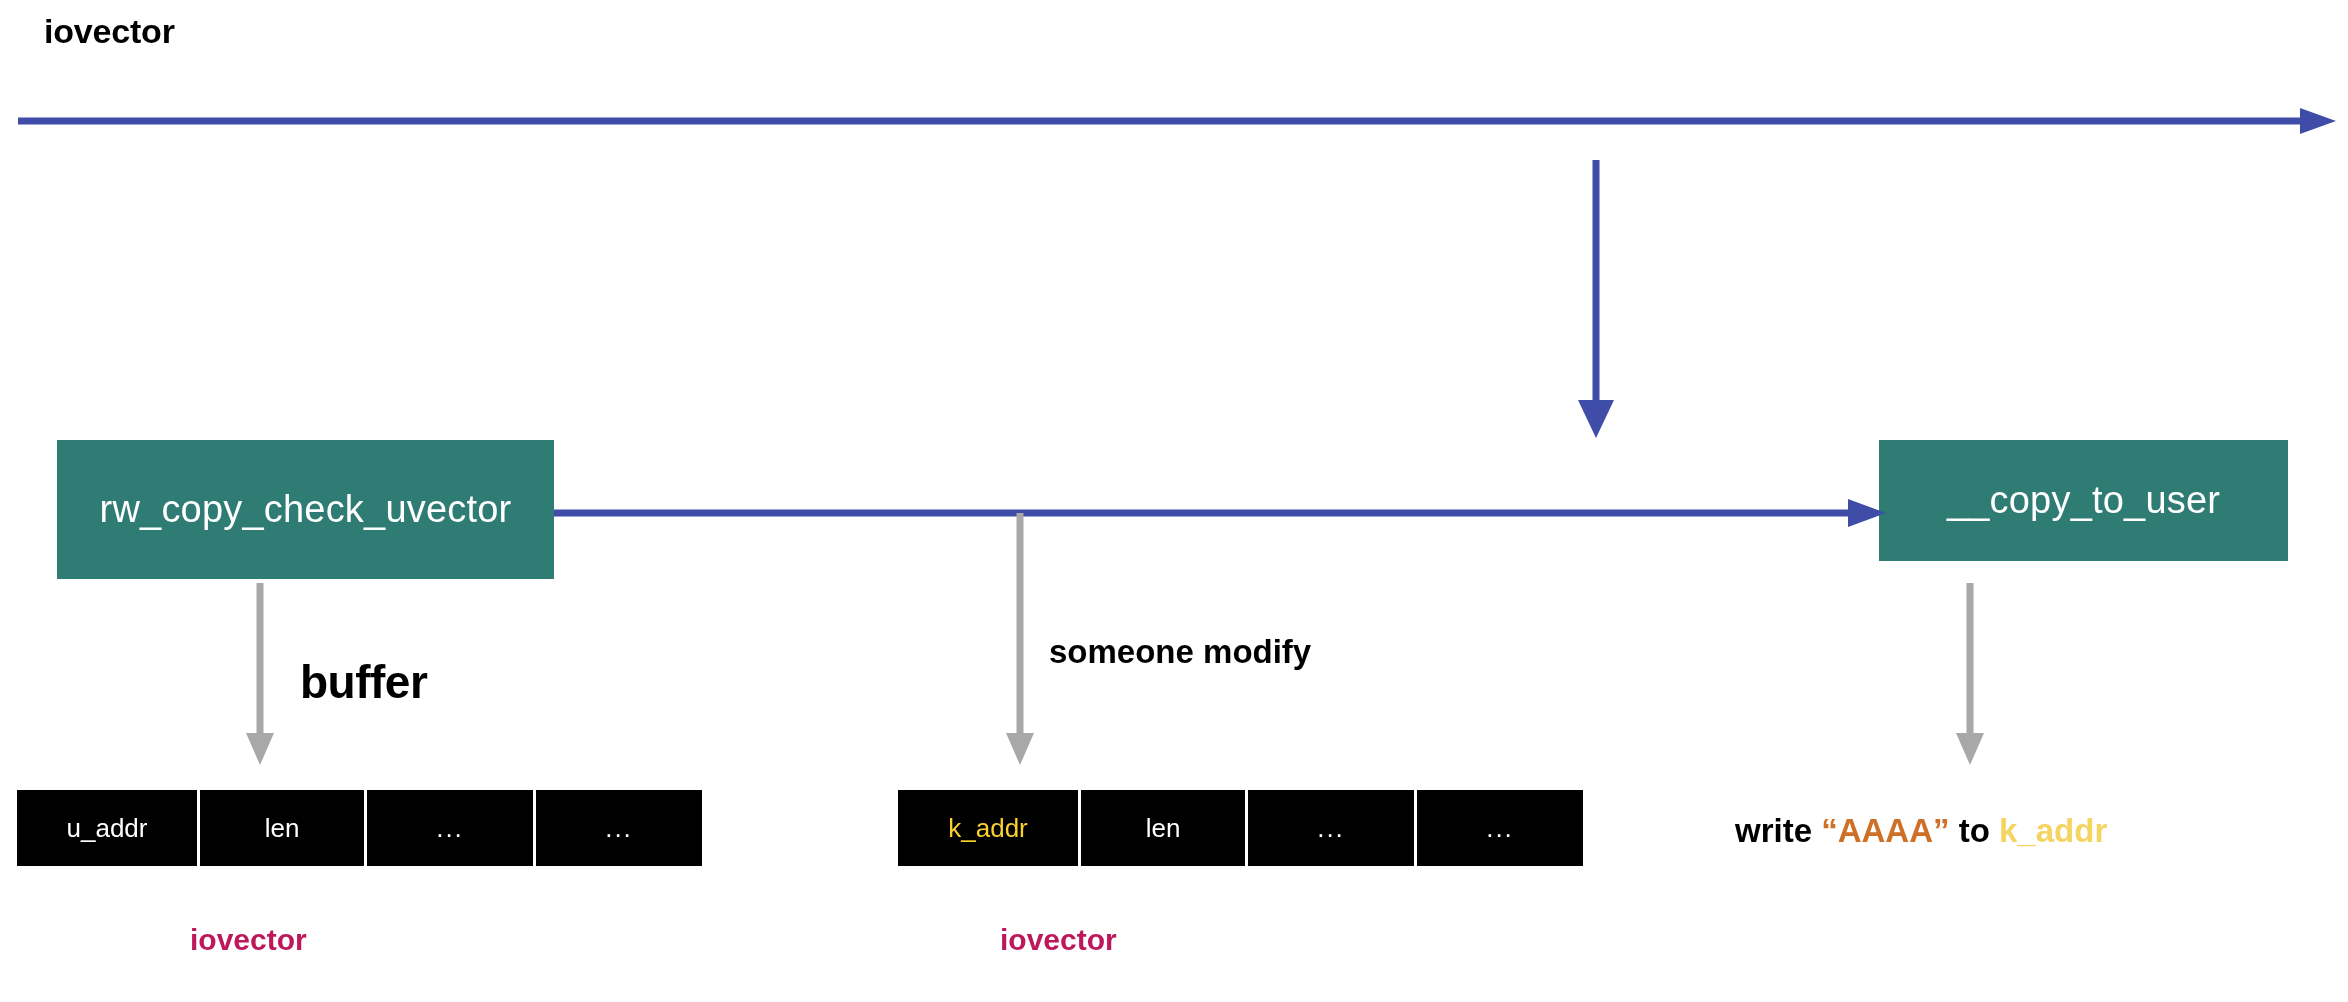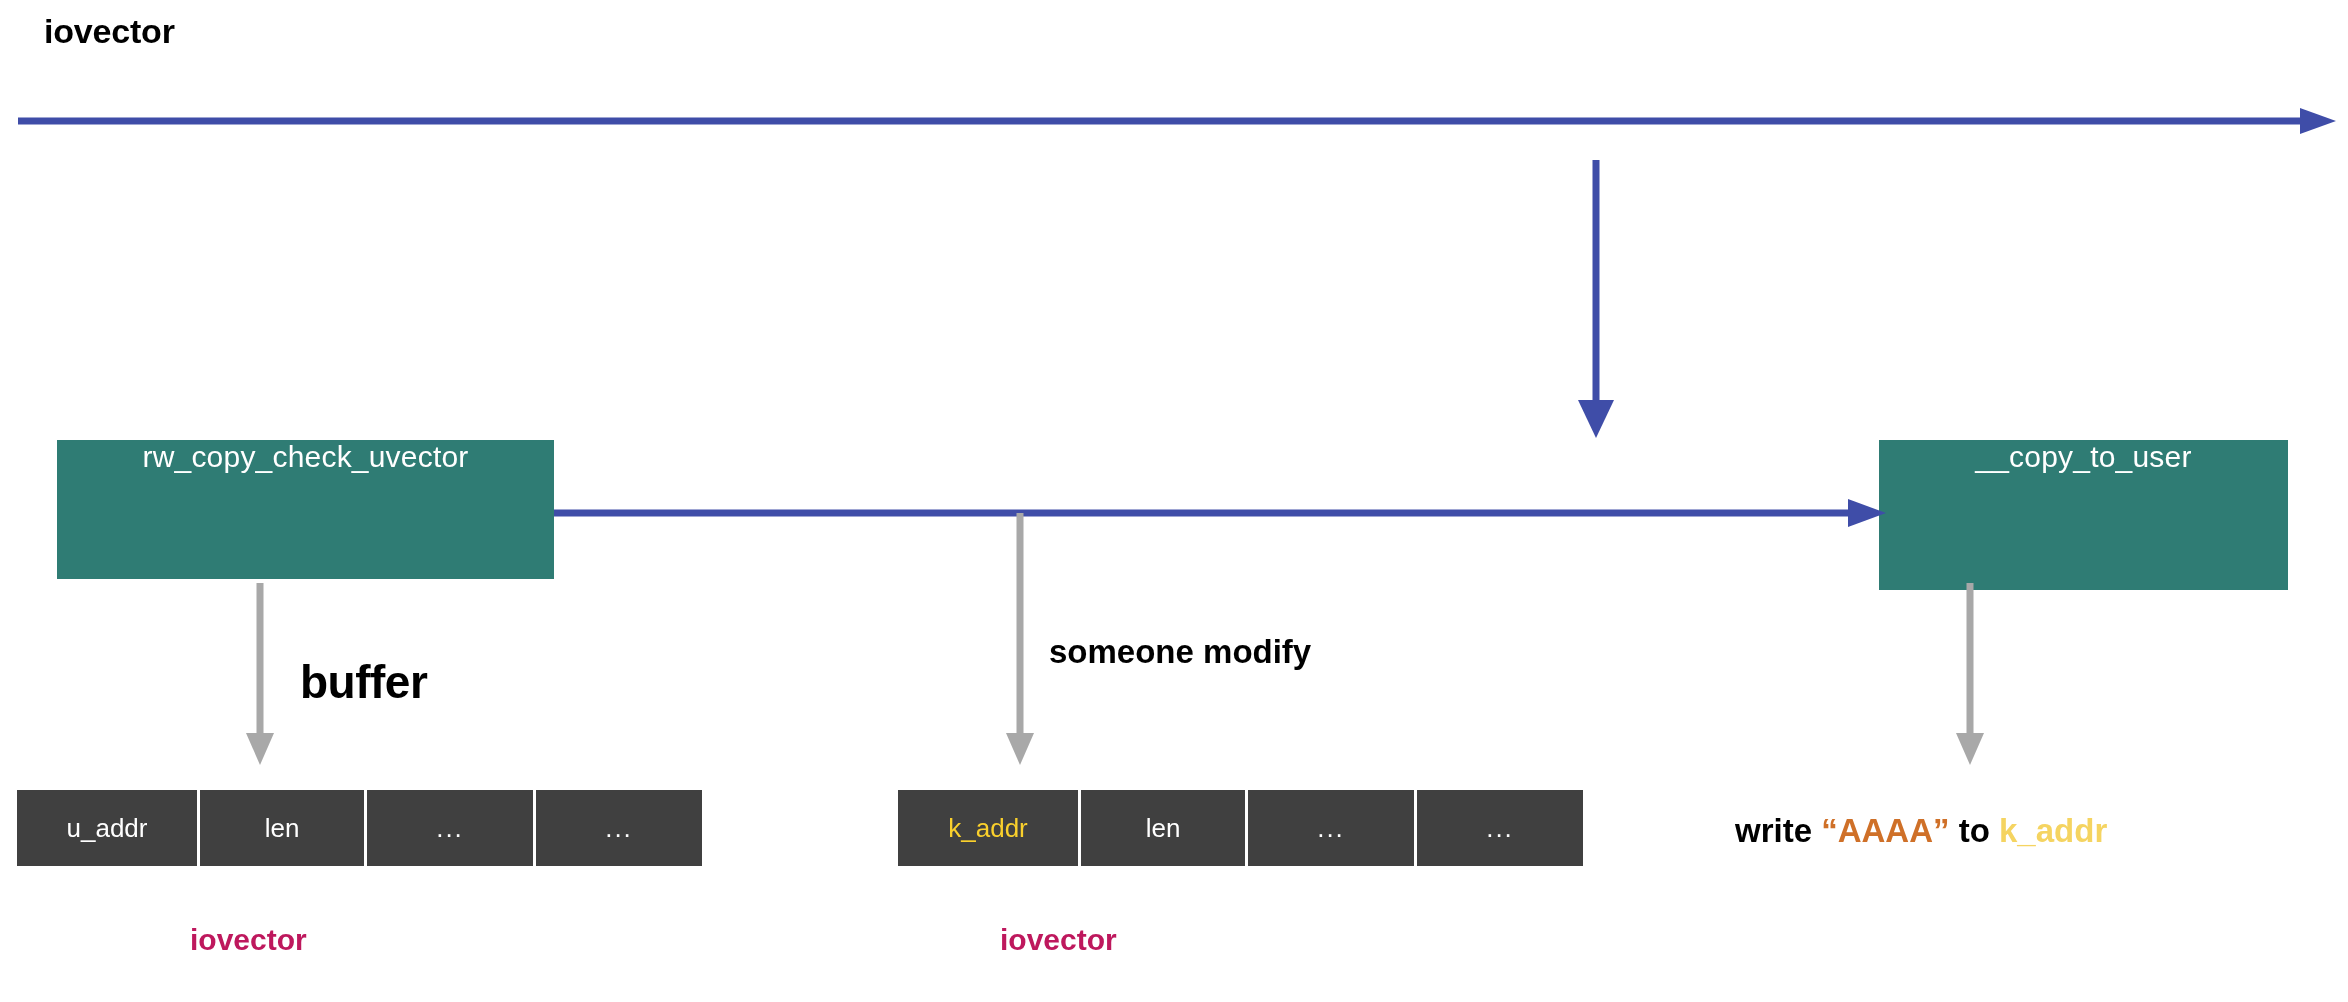--- a/index.html
+++ b/index.html
@@ -60,38 +60,38 @@
   }
   .accent-orange { color: #cf7028; }
   .accent-yellow-strong { color: #fad02c; }
   .accent-yellow-soft { color: #f5d461; }
 
   
   .func-box {
     position: absolute;
     background: #2f7c74;
     display: flex;
-    align-items: flex-start;
+    align-items: center;
     justify-content: center;
     color: #ffffff;
-    font-size: 30px;
+    font-size: 38px;
     font-weight: normal;
     letter-spacing: 0.2px;
   }
   #box-rw-copy-check-uvector {
     left: 57px;
     top: 440px;
     width: 497px;
     height: 139px;
   }
   #box-copy-to-user {
     left: 1879px;
     top: 440px;
     width: 409px;
-    height: 150px;
+    height: 121px;
   }
 
   
   #call-arrow {
     position: absolute;
     left: 554px;
     top: 498px;
     width: 1332px;
     height: 30px;
   }
@@ -124,21 +124,21 @@
   .iovector-table {
     position: absolute;
     display: flex;
     gap: 3px;
     height: 76px;
   }
   #iovector-table-1 { left: 17px;  top: 790px; }
   #iovector-table-2 { left: 898px; top: 790px; }
 
   .iov-cell {
-    background: #404040;
+    background: #000000;
     display: flex;
     align-items: center;
     justify-content: center;
     color: #ffffff;
     font-size: 26px;
     height: 76px;
   }
   .iov-cell.w-addr { width: 180px; }
   .iov-cell.w-len  { width: 164px; }
   .iov-cell.w-dots { width: 166px; }

